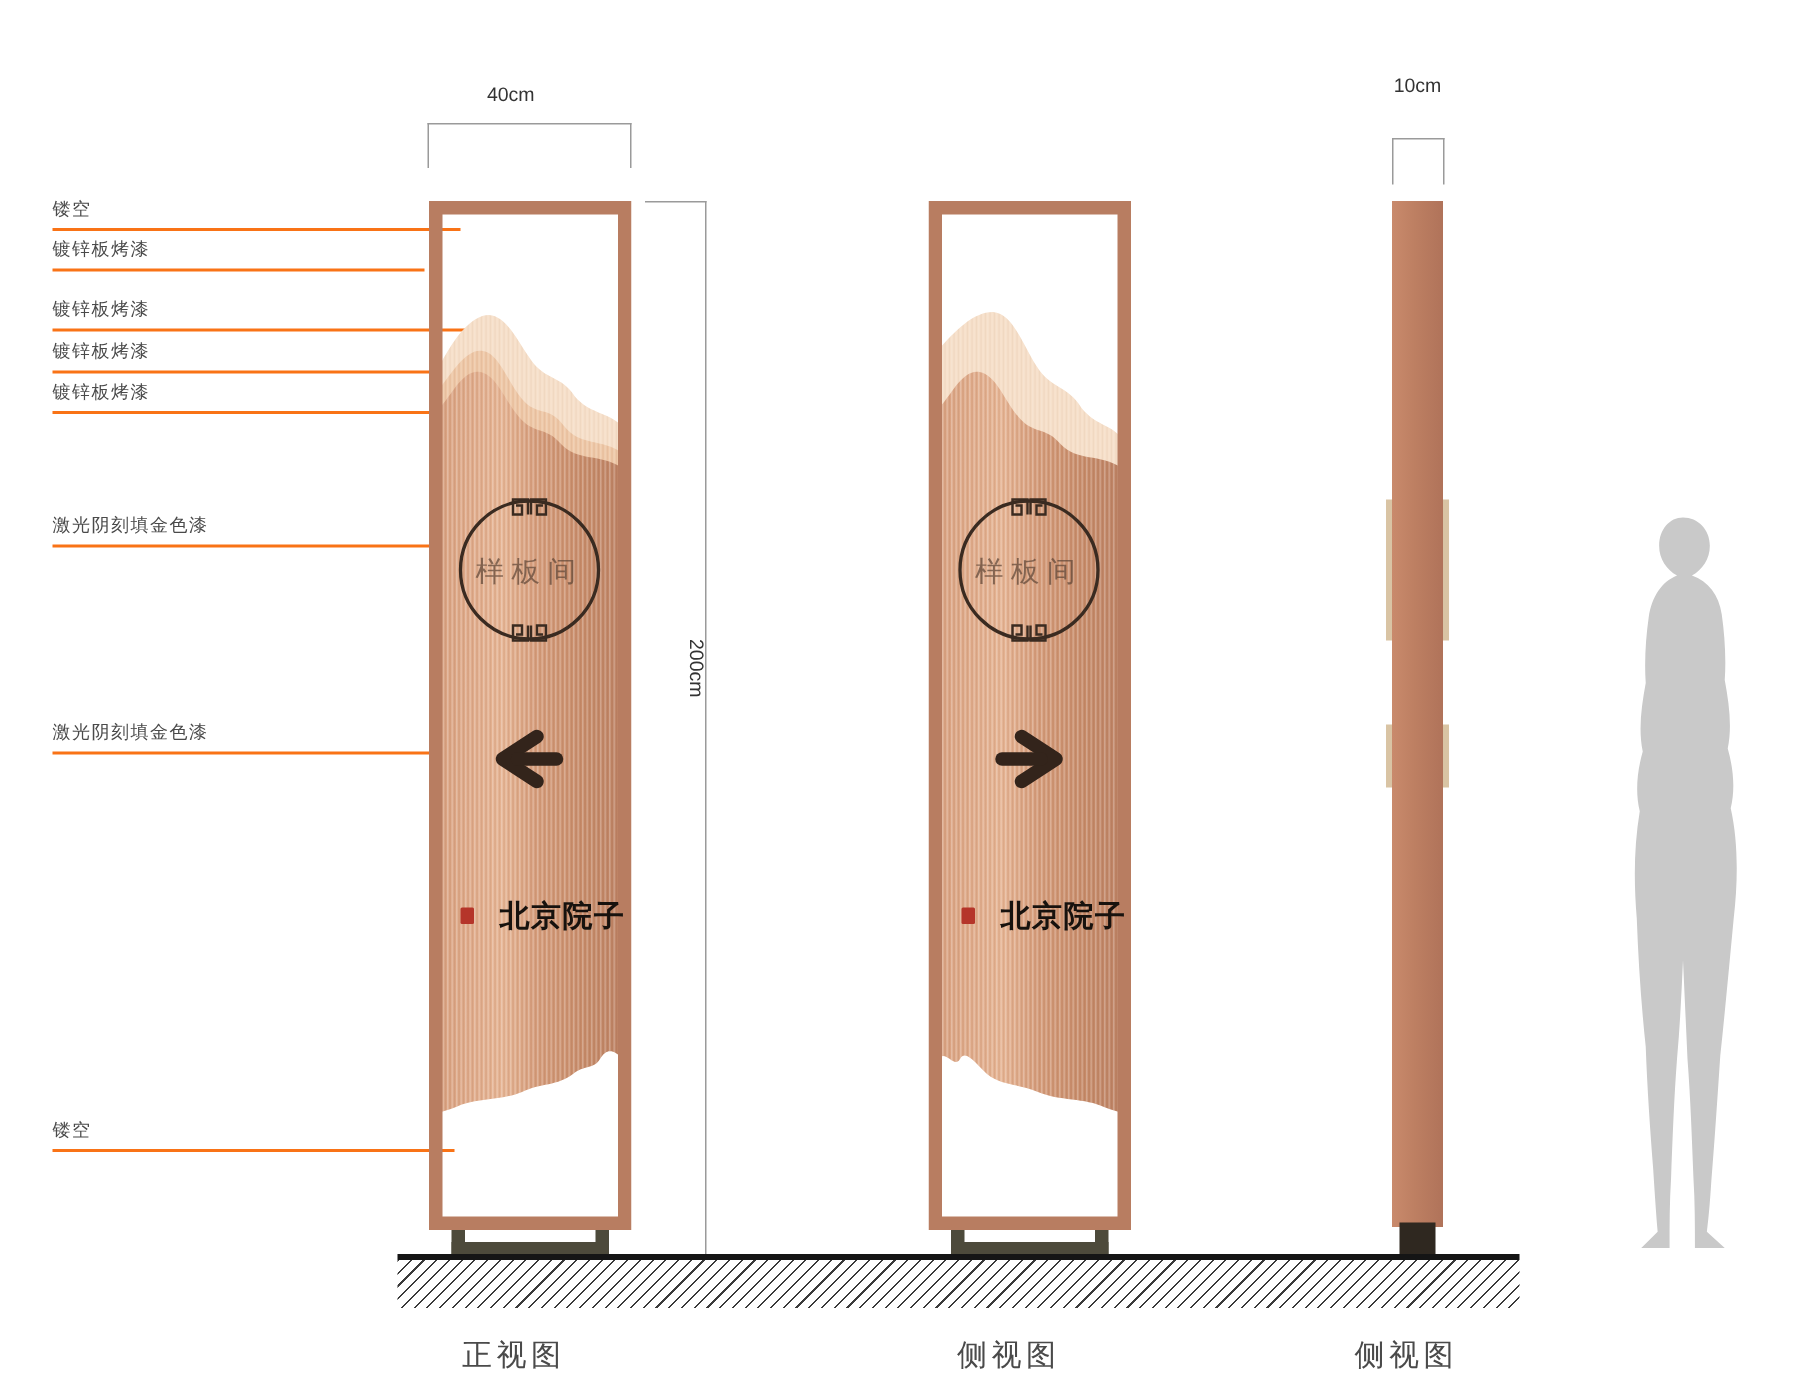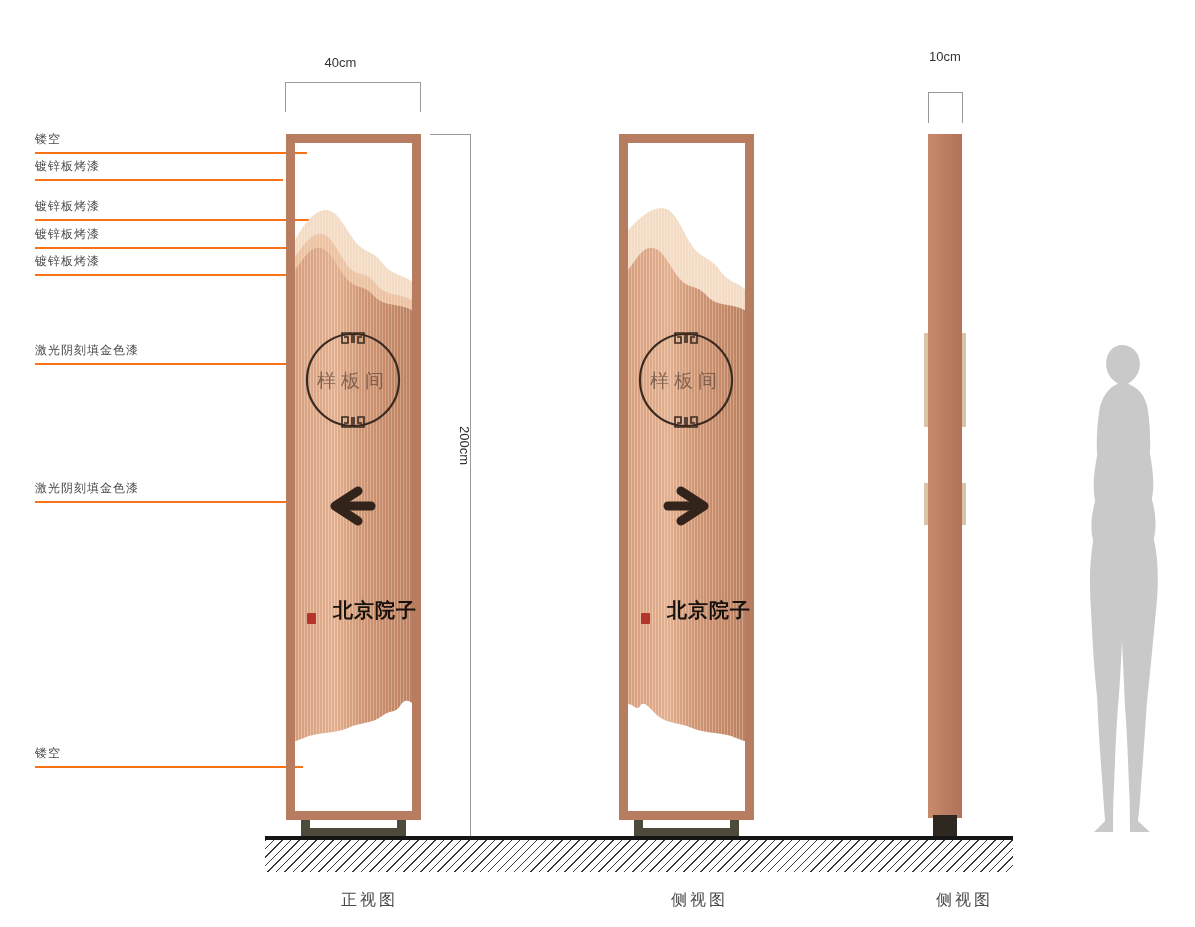--- a/index.html
+++ b/index.html
@@ -4,25 +4,25 @@
 <style>
   html,body{margin:0;padding:0;background:#ffffff;}
   body{font-family:"Liberation Sans","DejaVu Sans",sans-serif;}
   .canvas{position:relative;width:1195px;height:927px;background:#fff;overflow:hidden;}
   .abs{position:absolute;}
   .callout{position:absolute;left:35px;font-size:12px;color:#4a4a4a;
            border-bottom:2px solid #f97316;padding-bottom:5px;line-height:15px;
            letter-spacing:1px;white-space:nowrap;}
   .dim-text{position:absolute;font-size:13px;color:#333;text-align:center;}
   .dim-line{position:absolute;background:#9a9a9a;}
-  .view-label{position:absolute;font-size:16px;color:#4a4a4a;text-align:right;
+  .view-label{position:absolute;font-size:20px;color:#4a4a4a;text-align:left;
               letter-spacing:3px;width:90px;}
   .room-name{position:absolute;width:100px;text-align:center;font-size:19px;
              letter-spacing:5px;color:rgba(96,70,56,0.72);font-weight:400;}
-  .brand-logo{position:absolute;width:120px;display:flex;align-items:flex-end;
+  .brand-logo{position:absolute;width:120px;display:flex;align-items:center;
               justify-content:center;gap:17px;}
   .brand-text{font-family:"DejaVu Serif","Liberation Serif",serif;font-weight:700;
               font-size:20px;color:#17120e;letter-spacing:1px;white-space:nowrap;}
   .seal{width:9px;height:11px;background:#b5352a;border-radius:1px;display:inline-block;}
   .base-part{position:absolute;background:#4d4a3b;}
   .ground-line{position:absolute;background:#151515;}
   .ground-hatch{position:absolute;
      background:repeating-linear-gradient(135deg,#3a3a3a 0px,#3a3a3a 1px,transparent 1px,transparent 6px);}
   .side-bar{position:absolute;background:linear-gradient(90deg,#c98a6c 0%,#bd7f62 45%,#b0735a 100%);}
   .side-tab{position:absolute;background:#d9c4a4;}

